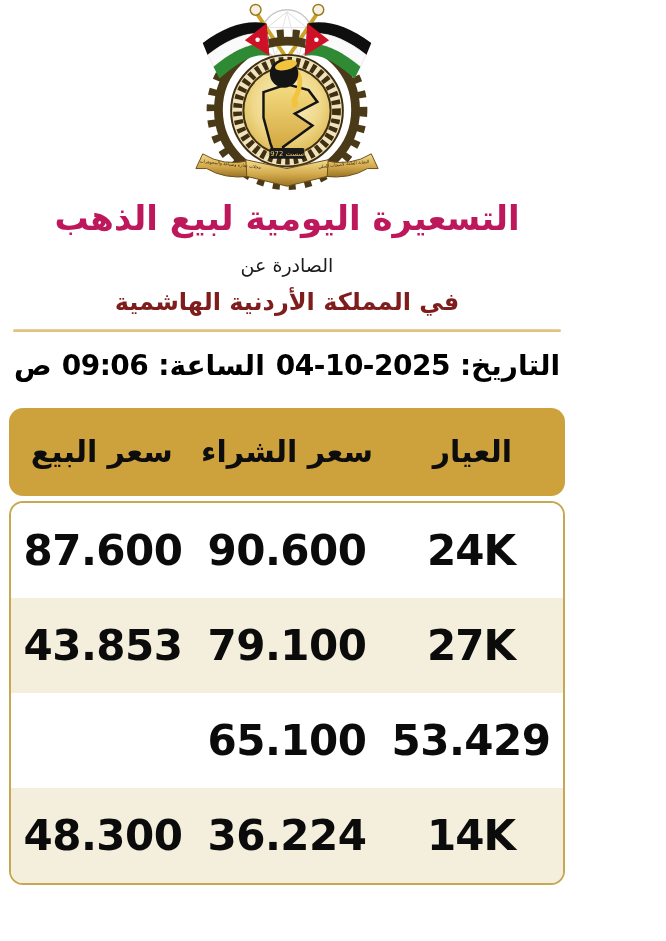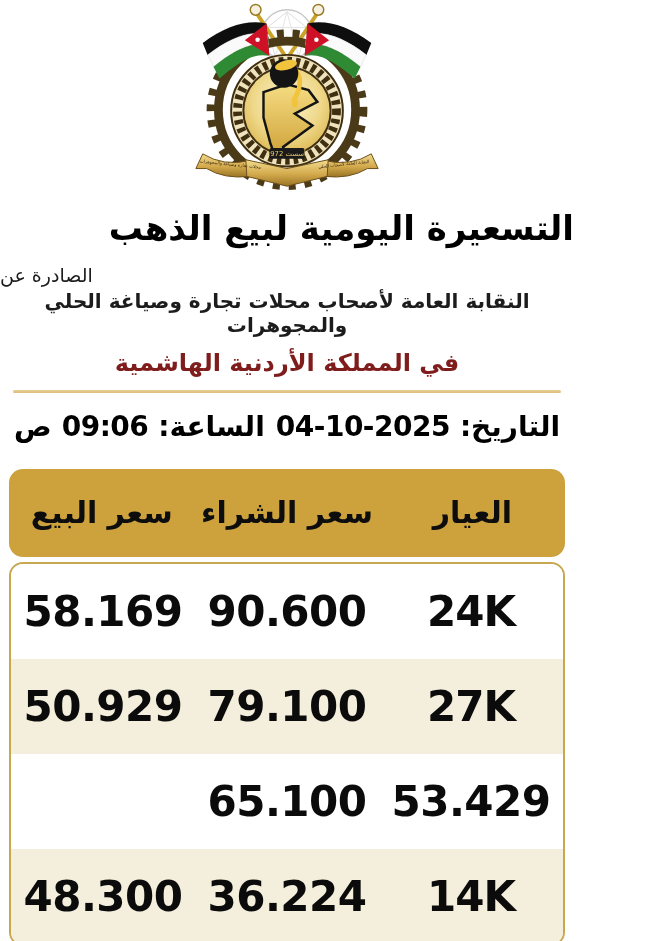--- a/index.html
+++ b/index.html
@@ -2,24 +2,24 @@
 <html lang="ar" style="--gold: #CDA23C; --cream: #F4EFDC; --border-gold: #C7A74F; --rule-gold: #DDBC7A;"><head>
 <meta charset="utf-8">
 <style>
   html,body{margin:0;padding:0;background:#fff;}
   .page{
     width:574px;height:941px;position:relative;overflow:hidden;background:#fff;
     font-family:"DejaVu Sans","Liberation Sans",sans-serif;color:#111;
   }
   .logo-wrap{width:100%;display:flex;justify-content:center;padding-top:0;}
   .title{
-    font-size:34px;font-weight:600;color:#000000;
-    margin:10px 0 0;line-height:1.3;
+    text-align:center;font-size:34px;font-weight:600;color:#be185d;
+    margin:0 0 0;line-height:1.3;
   }
-  .issued{text-align:left;font-size:19px;font-weight:500;color:#1c1c1c;margin-top:14px;}
+  .issued{text-align:center;font-size:19px;font-weight:500;color:#1c1c1c;margin-top:14px;}
   .org{text-align:center;font-size:20px;font-weight:600;color:#1c1c1c;margin-top:3px;}
   .country{text-align:center;font-size:24px;font-weight:600;color:#7f1d1d;margin-top:12px;}
   .gold-rule{
     border:none;height:3px;margin:13px 13px 0;
     background:linear-gradient(to bottom,#E9D194,var(--rule-gold,#DDBC7A));
     border-radius:2px;
   }
   .meta{
     display:flex;justify-content:space-between;align-items:center;
     padding:0 14px;margin-top:17px;font-size:28px;font-weight:800;color:#000;
@@ -121,21 +121,20 @@
         <path d="M139,164 Q165,170 186,157 L193,172 L182,172 Q164,183 138,180 Z" fill="url(#ribbonGold)"></path>
         <path d="M58,163 L100,172 L142,163 L141,180 L100,190 L59,180 Z" fill="url(#ribbonGold)"></path>
         <text x="158" y="169" text-anchor="middle" font-size="4.5" fill="#3A2A10" stroke="none" transform="rotate(-6 158 169)">النقابة العامة لأصحاب الحلي</text>
         <text x="42" y="169" text-anchor="middle" font-size="4.5" fill="#3A2A10" stroke="none" transform="rotate(6 42 169)">محلات تجارة وصياغة والمجوهرات</text>
       </g>
     </svg>
   </div>
 
   <h1 class="title">التسعيرة اليومية لبيع الذهب</h1>
   <div class="issued">الصادرة عن</div>
-  <div class="org">النقابة العامة لأصحاب محلات تجارة وصياغة الحلي والمجوهرات</div>
   <div class="country">في المملكة الأردنية الهاشمية</div>
 
   <hr class="gold-rule">
 
   <div class="meta">
     <div class="group">
       <span>التاريخ:</span>
       <span class="num">04-10-2025</span>
     </div>
     <div class="group">
@@ -148,26 +147,26 @@
   <div class="price-table">
     <div class="thead">
       <div class="cell">العيار</div>
       <div class="cell">سعر الشراء</div>
       <div class="cell">سعر البيع</div>
     </div>
     <div class="tbody">
       <div class="trow">
         <div class="cell">24K</div>
         <div class="cell num">90.600</div>
-        <div class="cell num">58.169</div>
+        <div class="cell num">87.600</div>
       </div>
       <div class="trow">
         <div class="cell">27K</div>
         <div class="cell num">79.100</div>
-        <div class="cell num">50.929</div>
+        <div class="cell num">43.853</div>
       </div>
       <div class="trow">
         <div class="cell num">53.429</div>
         <div class="cell num">65.100</div>
       </div>
       <div class="trow">
         <div class="cell">14K</div>
         <div class="cell num">36.224</div>
         <div class="cell num">48.300</div>
       </div>

